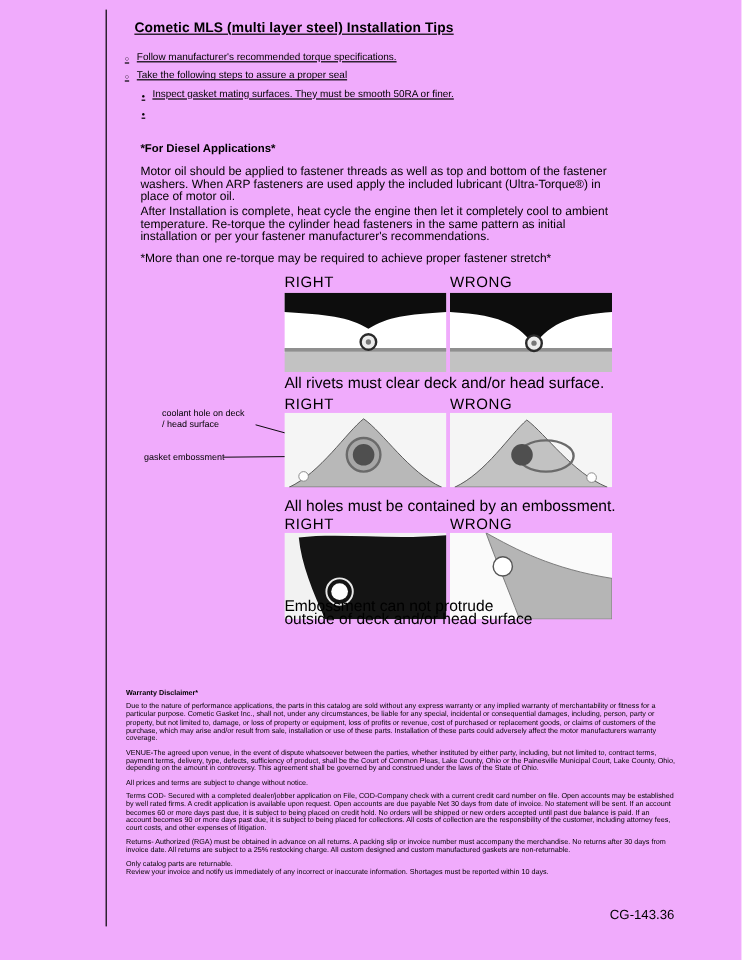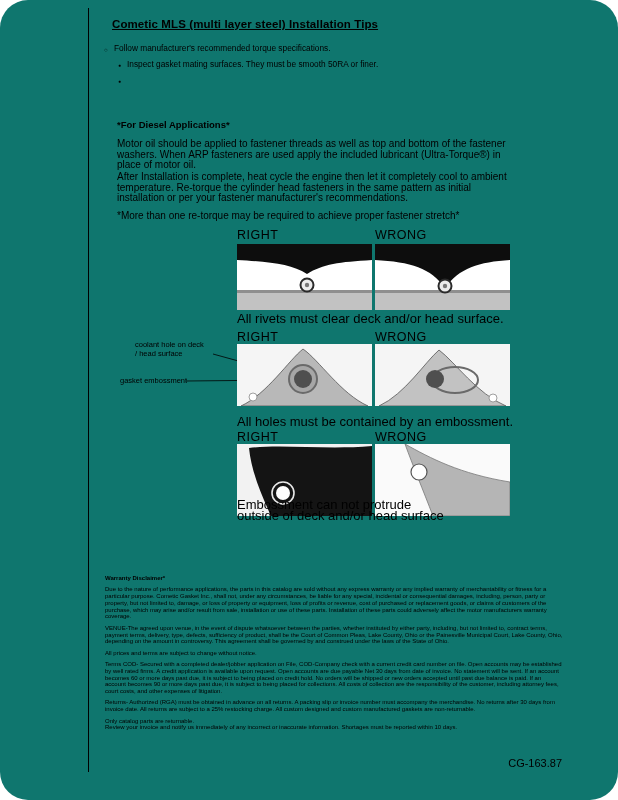--- a/index.html
+++ b/index.html
@@ -1,25 +1,25 @@
 <!DOCTYPE html>
 <html><head>
 <meta charset="utf-8">
 <style>
   * { margin:0; padding:0; box-sizing:border-box; }
   html,body { background:#ffffff; }
   body { width:618px; height:800px; font-family:"Liberation Sans", sans-serif; color:#000; }
-  .page { position:relative; width:618px; height:800px; background:#0f766e; overflow:hidden;border-radius:28px; }
+  .page { position:relative; width:618px; height:800px; background:#f0abfc; overflow:hidden; }
 
   .margin-rule { position:absolute; left:88px; top:8px; width:1px; height:764px; background:#000; }
 
   .title { position:absolute; left:112px; top:18px; font-size:11.5px; font-weight:bold; text-decoration:underline; letter-spacing:0.1px; }
 
   .tips { position:absolute; left:104px; top:41px; font-size:8.3px; line-height:12.8px; width:420px; }
-  .tip { display:flex; align-items:center; }
+  .tip { display:flex; align-items:flex-start;text-decoration:underline; }
   .tip .m1 { font-size:6px; width:10px; padding-top:2.5px; }
   .tip .m2 { font-size:5px; width:9px; padding-top:3px; }
   .tip.sub { margin-left:14px; }
 
   .diesel-h { position:absolute; left:117px; top:119px; font-size:9.5px; font-weight:bold; }
   .para { position:absolute; left:117px; width:402px; font-size:10px; line-height:10.6px; }
   #para1 { top:139px; }
   #para2 { top:172px; }
   #para3 { top:211px; }
 
@@ -45,20 +45,24 @@
 <div class="page">
 
   <div class="margin-rule"></div>
 
   <div class="title">Cometic MLS (multi layer steel) Installation Tips</div>
 
   <div class="tips">
     <div class="tip">
       <span class="m1">○</span>
       <span>Follow manufacturer's recommended torque specifications.</span>
+    </div>
+    <div class="tip">
+      <span class="m1">○</span>
+      <span>Take the following steps to assure a proper seal</span>
     </div>
     <div class="tip sub">
       <span class="m2">●</span>
       <span>Inspect gasket mating surfaces.  They must be smooth 50RA or finer.</span>
     </div>
     <div class="tip sub">
       <span class="m2">●</span>
     </div>
   </div>
 
@@ -146,15 +150,15 @@
     <p class="head">Warranty Disclaimer*</p>
     <p>Due to the nature of performance applications, the parts in this catalog are sold without any express warranty or any implied warranty of merchantability or fitness for a particular purpose.  Cometic Gasket Inc., shall not, under any circumstances, be liable for any special, incidental or consequential damages, including, person, party or property, but not limited to, damage, or loss of property or equipment, loss of profits or revenue, cost of purchased or replacement goods, or claims of customers of the purchase, which may arise and/or result from sale, installation or use of these parts.  Installation of these parts could adversely affect the motor manufacturers warranty coverage.</p>
     <p>VENUE-The agreed upon venue, in the event of dispute whatsoever between the parties, whether instituted by either party, including, but not limited to, contract terms, payment terms, delivery, type, defects, sufficiency of product, shall be the Court of Common Pleas, Lake County, Ohio or the Painesville Municipal Court, Lake County, Ohio, depending on the amount in controversy. This agreement shall be governed by and construed under the laws of the State of Ohio.</p>
     <p>All prices and terms are subject to change without notice.</p>
     <p>Terms COD- Secured with a completed dealer/jobber application on File, COD-Company check with a current credit card number on file.  Open accounts may be established by well rated firms.  A credit application is available upon request.  Open accounts are due payable Net 30 days from date of invoice.  No statement will be sent.  If an account becomes 60 or more days past due, it is subject to being placed on credit hold.  No orders will be shipped or new orders accepted until past due balance is paid.  If an account becomes 90 or more days past due, it is subject to being placed for collections.  All costs of collection are the responsibility of the customer, including attorney fees, court costs, and other expenses of litigation.</p>
     <p>Returns- Authorized (RGA) must be obtained in advance on all returns.  A packing slip or invoice number must accompany the merchandise.  No returns after 30 days from invoice date.  All returns are subject to a 25% restocking charge.  All custom designed and custom manufactured gaskets are non-returnable.</p>
     <p style="margin-bottom:0;">Only catalog parts are returnable.</p>
     <p>Review your invoice and notify us immediately of any incorrect or inaccurate information.  Shortages must be reported within 10 days.</p>
   </div>
 
-  <div class="footer">CG-163.87</div>
+  <div class="footer">CG-143.36</div>
 
 </div>
 
 </body></html>

